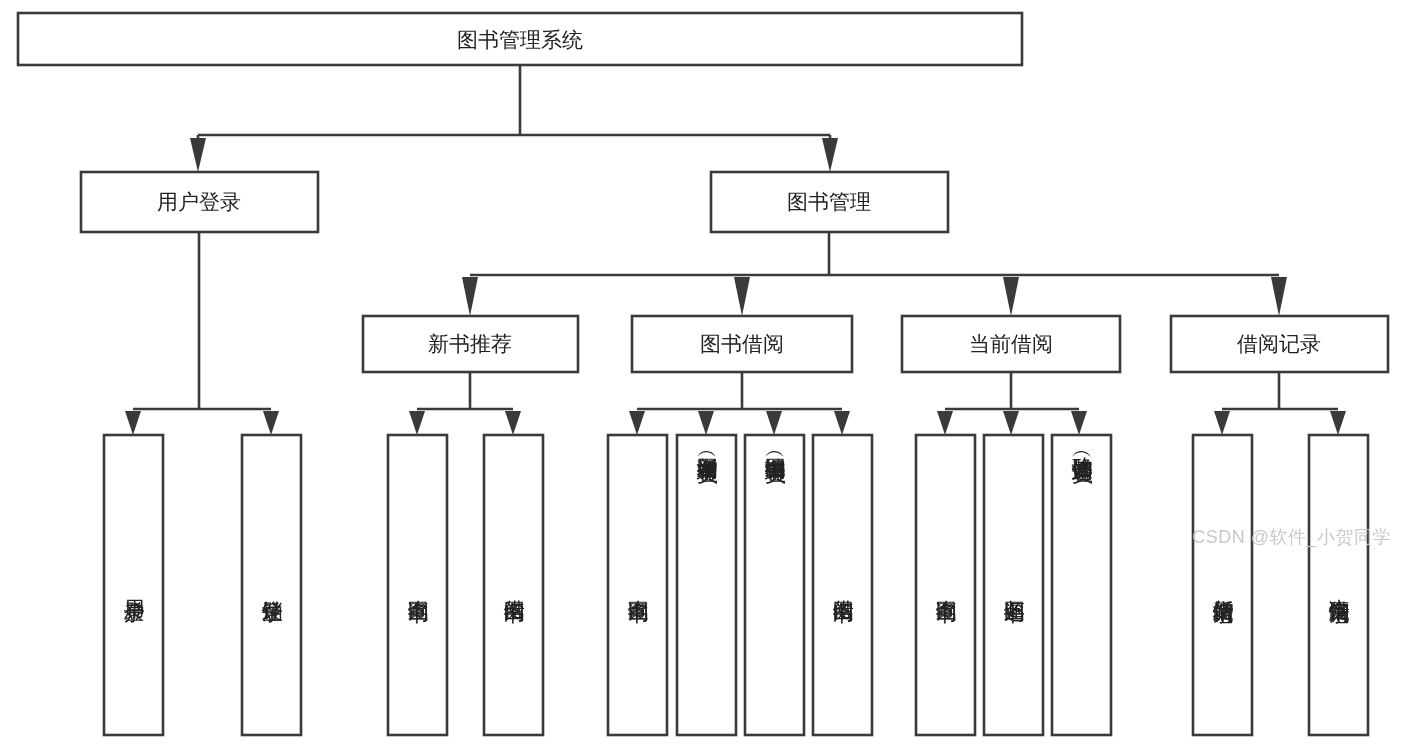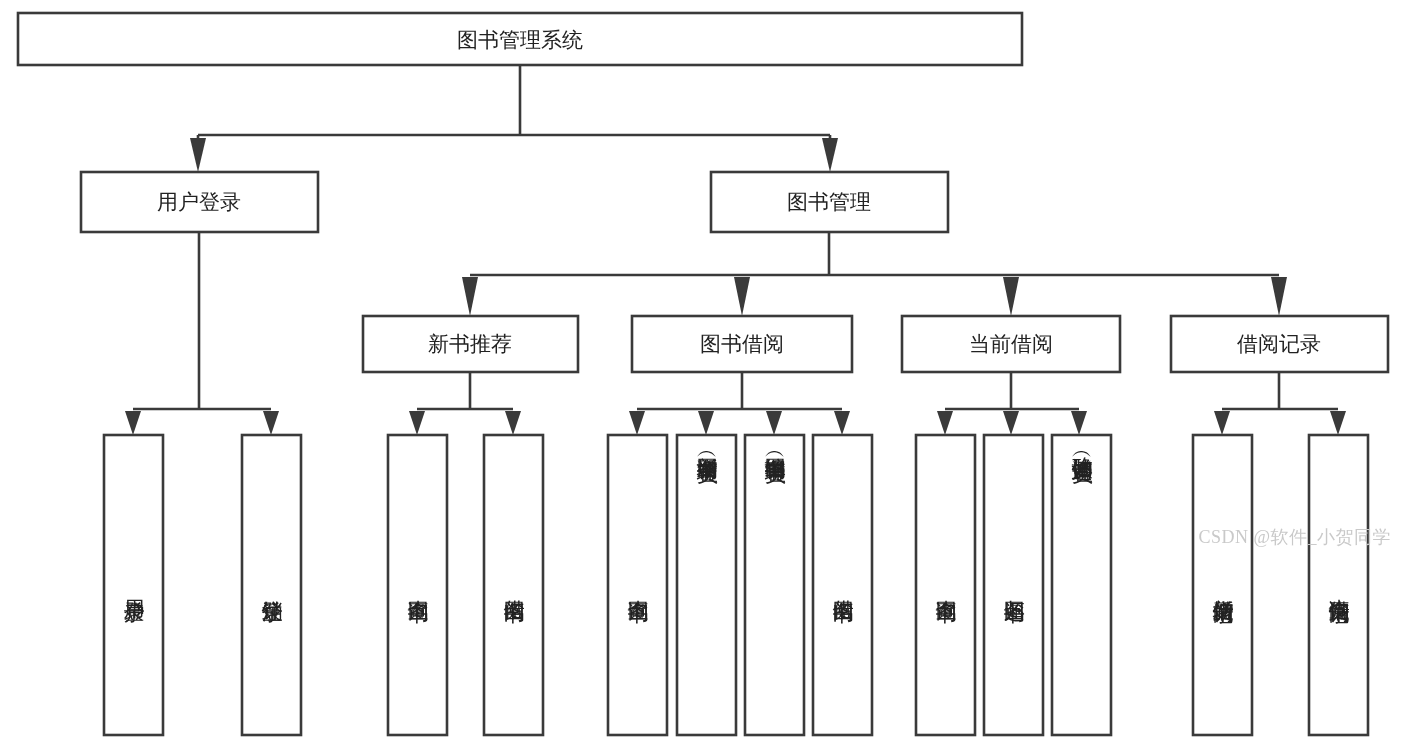--- a/index.html
+++ b/index.html
@@ -63,21 +63,21 @@
     line-height: 1.02;
     color: #222222;
     letter-spacing: 1px;
     white-space: nowrap;
     text-align: center;
   }
   .watermark {
     position: absolute;
     right: 14px;
     bottom: 6px;
-    font-family: Liberation Serif, serif;
+    font-family: Liberation Sans, sans-serif;
     font-size: 18px;
     color: #c9c9c9;
     letter-spacing: 0.5px;
     white-space: nowrap;
     user-select: none;
   }
 </style>
 </head>
 <body>
 

